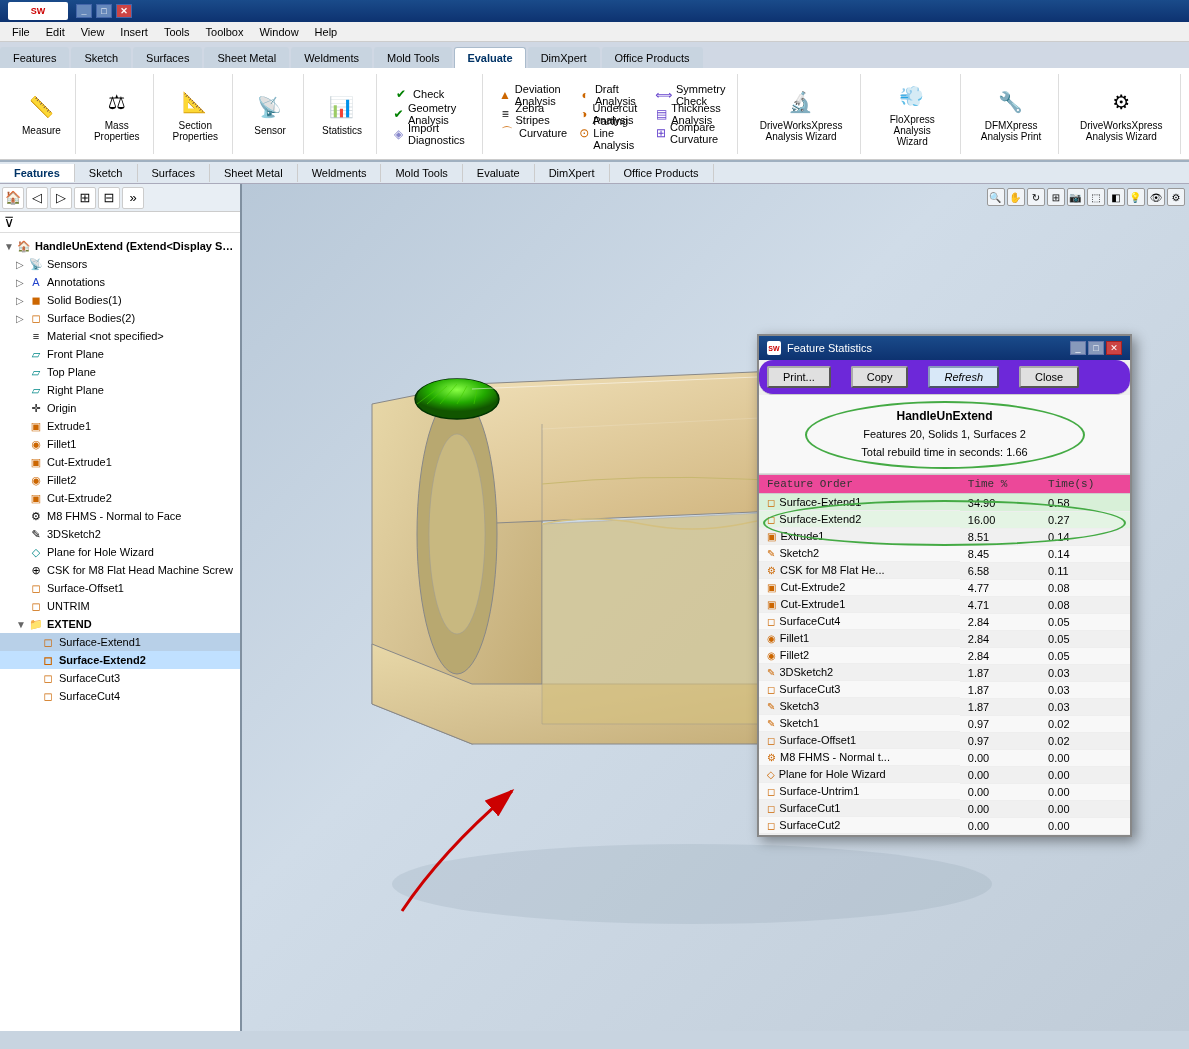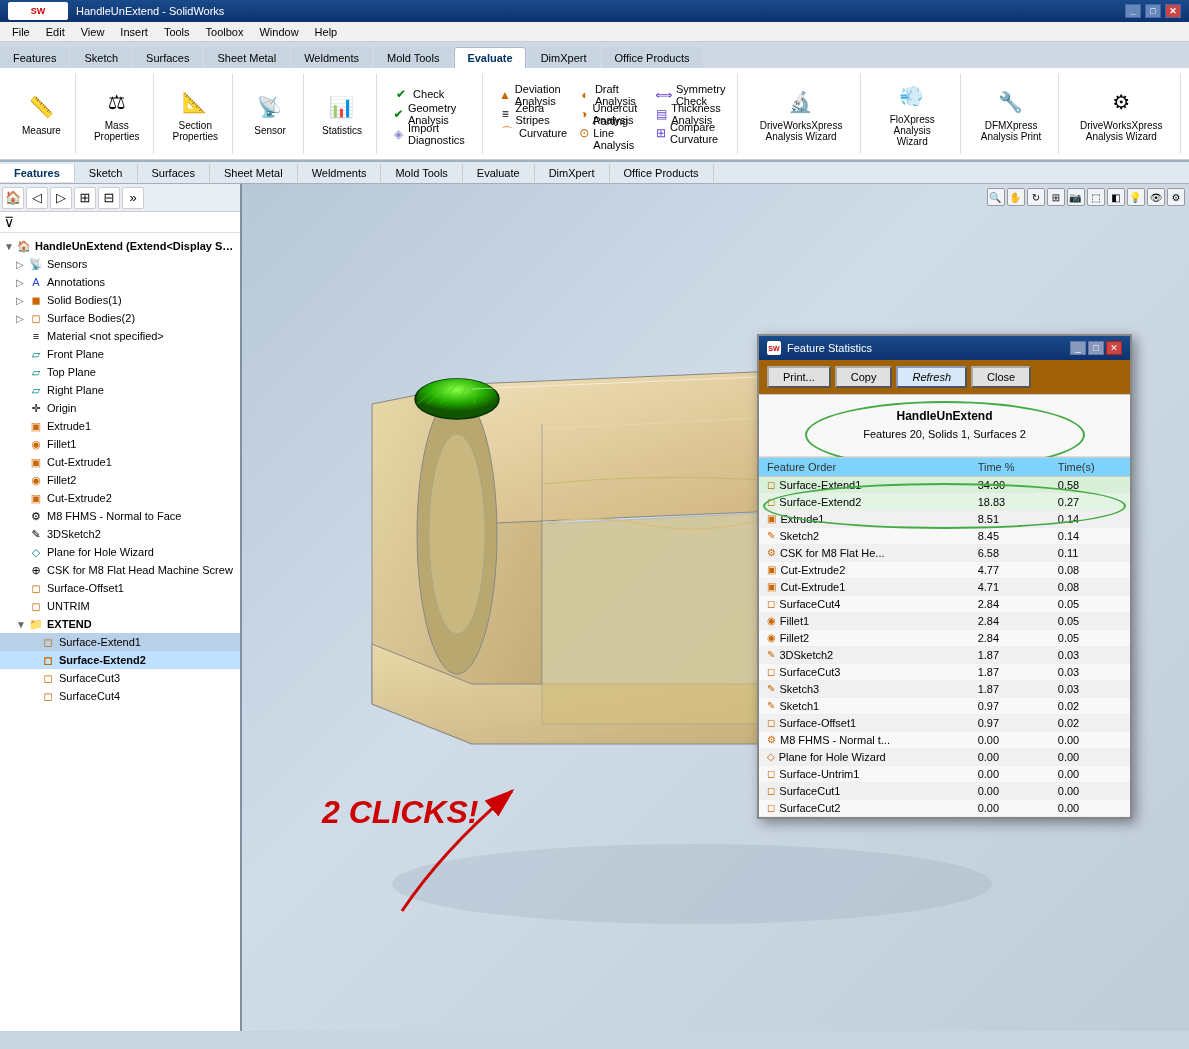--- a/index.html
+++ b/index.html
@@ -363,24 +363,25 @@
       cursor: pointer;
       border: 1px solid #6677aa;
     }
     .dlg-ctrl-btn.close-btn {
       background: #cc4444;
       border-color: #aa2222;
     }
 
     #dialog-toolbar {
       display: flex;
-      gap: 4px;
+      gap: 20px;
       padding: 6px 8px;
-      background: #a16207;
+      background: #6d28d9;
       border-bottom: 1px solid #ccc;
+      border-radius: 14px;
     }
     .dlg-btn {
       padding: 3px 14px;
       border: 2px outset #aaa;
       background: #e0e0e0;
       font-size: 11px;
       cursor: pointer;
       border-radius: 2px;
     }
     .dlg-btn.refresh-btn {
@@ -415,21 +416,22 @@
       font-weight: bold;
       font-size: 12px;
     }
 
     #dialog-table {
       width: 100%;
       border-collapse: collapse;
       font-size: 11px;
     }
     #dialog-table thead tr {
-      background: #7dd3fc;
+      background: #ec4899;
+      font-family: Liberation Mono, monospace;
     }
     #dialog-table th {
       padding: 3px 8px;
       text-align: left;
       border-bottom: 1px solid #ccc;
       font-weight: normal;
       color: #333;
     }
     #dialog-table td {
       padding: 2px 8px;
@@ -481,21 +483,20 @@
     .ic-orange { color: #cc6600; }
     .ic-teal { color: #008888; }
   </style>
 </head>
 <body>
 
 <div id="titlebar">
   <div id="titlebar-logo">
     <span>SW</span>
   </div>
-  <span id="titlebar-title">HandleUnExtend - SolidWorks</span>
   <div id="titlebar-controls">
     <div class="title-btn">_</div>
     <div class="title-btn">□</div>
     <div class="title-btn" style="background:#cc4444;">✕</div>
   </div>
 </div>
 
 <div id="menubar">
   <span class="menu-item">File</span>
   <span class="menu-item">Edit</span>
@@ -877,21 +878,20 @@
 
       <ellipse cx="400" cy="680" rx="300" ry="40" fill="#8899aa" opacity="0.2"></ellipse>
 
       <path d="M 250 320 Q 300 310 350 320 Q 400 330 450 320 Q 500 310 550 305 L 650 300" fill="none" stroke="#d4c080" stroke-width="1.5"></path>
       <path d="M 250 280 Q 350 270 450 275 Q 550 280 650 275" fill="none" stroke="#c8b870" stroke-width="1"></path>
 
       <path d="M 180 185 L 655 165" stroke="white" stroke-width="1" opacity="0.5"></path>
       <path d="M 250 225 L 645 205" stroke="white" stroke-width="0.5" opacity="0.3"></path>
     </svg>
 
-    <div id="two-clicks">2 CLICKS!</div>
 
     <svg id="arrow-svg" viewBox="0 0 200 200">
       <defs>
         <marker id="arrowhead" markerWidth="10" markerHeight="7" refX="9" refY="3.5" orient="auto">
           <polygon points="0 0, 10 3.5, 0 7" fill="#cc0000"></polygon>
         </marker>
       </defs>
       <path d="M 40 180 Q 80 120 150 60" stroke="#cc0000" stroke-width="3" fill="none" marker-end="url(#arrowhead)"></path>
     </svg>
 
@@ -929,20 +929,21 @@
         <button class="dlg-btn">Copy</button>
         <button class="dlg-btn refresh-btn">Refresh</button>
         <button class="dlg-btn">Close</button>
       </div>
 
       <div id="dialog-summary">
         <div id="summary-ellipse"></div>
         <div class="summary-text">
           <div class="summary-title">HandleUnExtend</div>
           <div>Features 20, Solids 1, Surfaces 2</div>
+          <div>Total rebuild time in seconds: 1.66</div>
         </div>
       </div>
 
       <div class="table-wrapper" style="position:relative;">
         <table id="dialog-table">
           <thead>
             <tr>
               <th>Feature Order</th>
               <th>Time %</th>
               <th>Time(s)</th>
@@ -955,21 +956,21 @@
                   <span>Surface-Extend1</span>
                 </td>
                 <td>34.90</td>
                 <td>0.58</td>
               </tr>
               <tr style="background: rgb(228, 244, 228);">
                 <td style="display: flex; align-items: center; gap: 4px;">
                   <span style="font-size: 10px; color: rgb(204, 102, 0);">◻</span>
                   <span>Surface-Extend2</span>
                 </td>
-                <td>18.83</td>
+                <td>16.00</td>
                 <td>0.27</td>
               </tr>
               <tr>
                 <td style="display: flex; align-items: center; gap: 4px;">
                   <span style="font-size: 10px; color: rgb(204, 102, 0);">▣</span>
                   <span>Extrude1</span>
                 </td>
                 <td>8.51</td>
                 <td>0.14</td>
               </tr>

